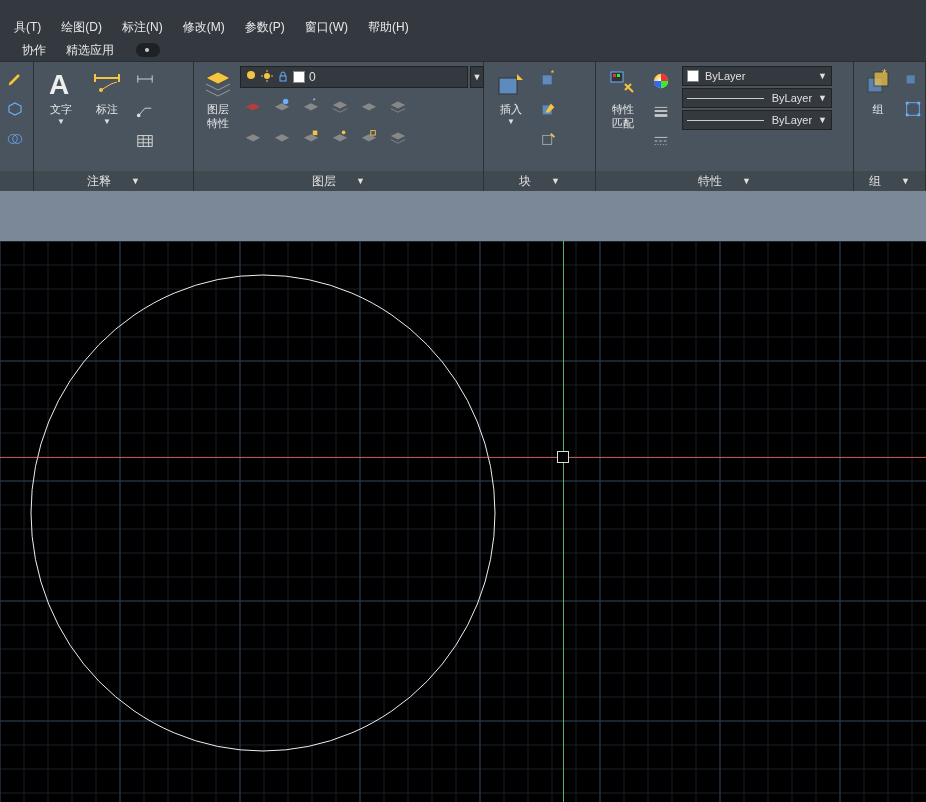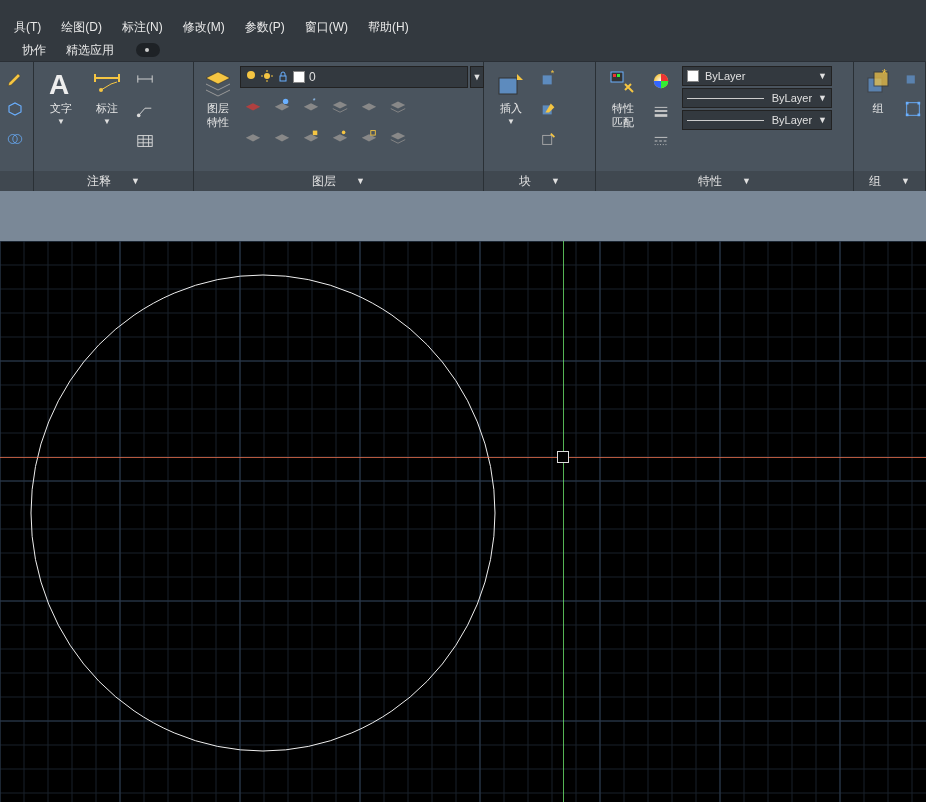--- a/index.html
+++ b/index.html
@@ -17,21 +17,21 @@
 
 
 .ribbon { display: flex; background: #4a545e; height: 130px; border-top: 1px solid #2a2f35; }
 .ribbon-panel { border-right: 1px solid #2a3035; display: flex; flex-direction: column; min-width: 0; }
 .ribbon-panel-body { flex: 1; display: flex; align-items: flex-start; padding: 4px 6px 2px 6px; gap: 4px; }
 .ribbon-panel-title { height: 20px; text-align: center; font-size: 12px; color: #e0e0e0; background: #404850; display: flex; align-items: center; justify-content: center; gap: 20px; }
 .ribbon-panel-title .arrow { font-size: 9px; }
 
 .big-btn { display: flex; flex-direction: column; align-items: center; width: 42px; padding: 2px; cursor: pointer; }
 .big-btn .ic { width: 32px; height: 32px; margin-bottom: 2px; display:flex; align-items:center; justify-content:center; }
-.big-btn .lbl { font-size: 11px; color: #e8e8e8; text-align: center; line-height: 14px; font-family: Liberation Mono, monospace; }
+.big-btn .lbl { font-size: 11px; color: #e8e8e8; text-align: center; line-height: 14px; }
 .big-btn .arrow { font-size: 8px; margin-top: 1px; }
 
 .small-grid { display: grid; grid-auto-flow: column; grid-template-rows: repeat(3, 28px); gap: 3px 3px; align-content: start; }
 .small-btn { width: 26px; height: 26px; display: flex; align-items: center; justify-content: center; cursor: pointer; }
 .small-btn svg { width: 18px; height: 18px; }
 
 .layer-combo-row { display:flex; align-items:center; gap:2px; margin-bottom:4px;}
 .layer-combo { display: flex; align-items: center; height: 22px; background: #33393f; border: 1px solid #222; width: 228px; padding: 0 4px; gap: 4px; }
 .swatch { width: 12px; height: 12px; background: #fff; border:1px solid #888;}
 .combo-arrow { width: 14px; height: 22px; background: #33393f; border:1px solid #222; display:flex; align-items:center; justify-content:center; font-size:9px;}

